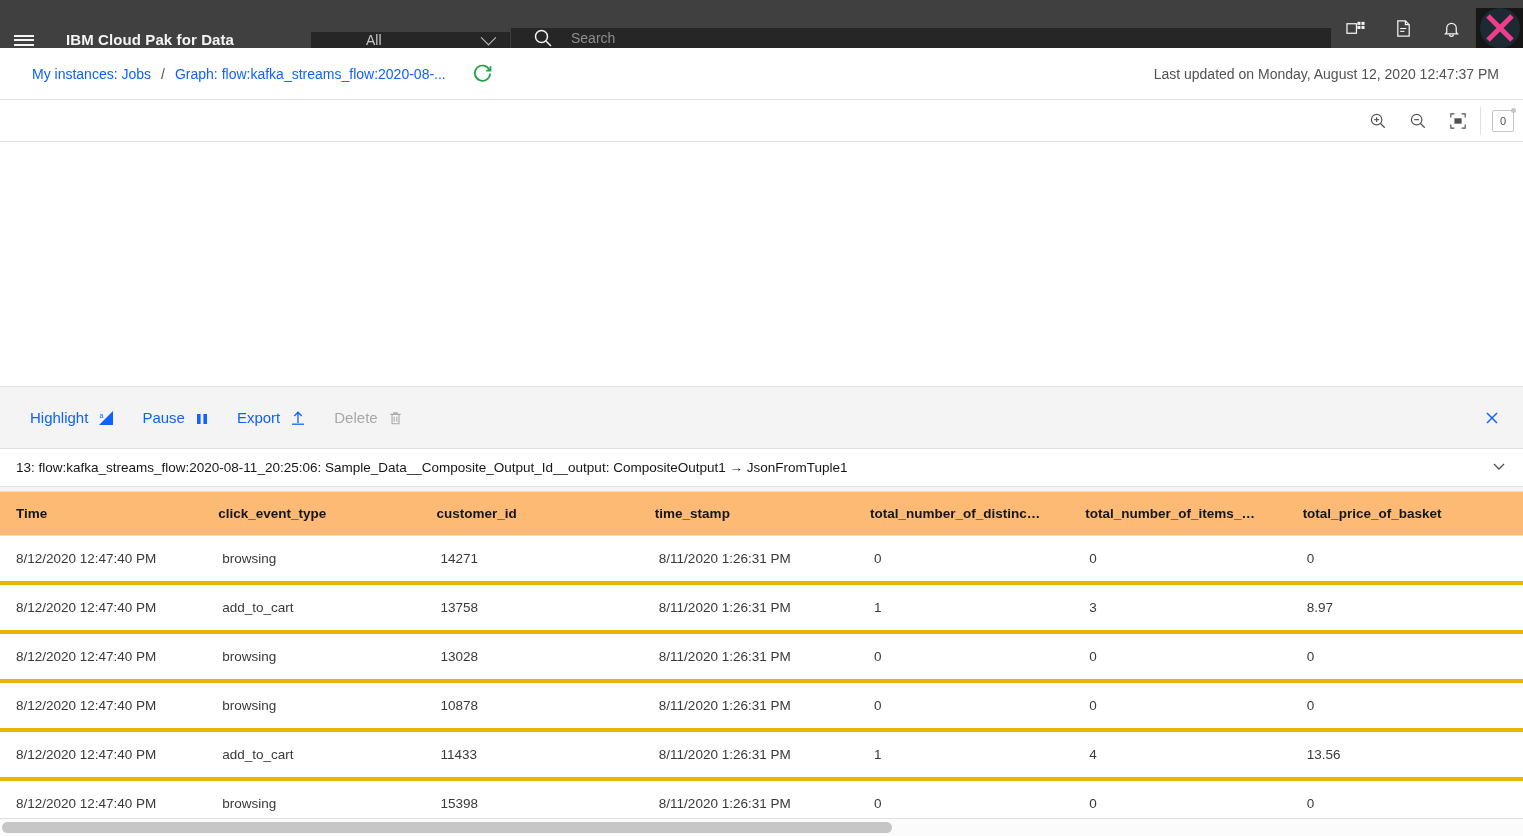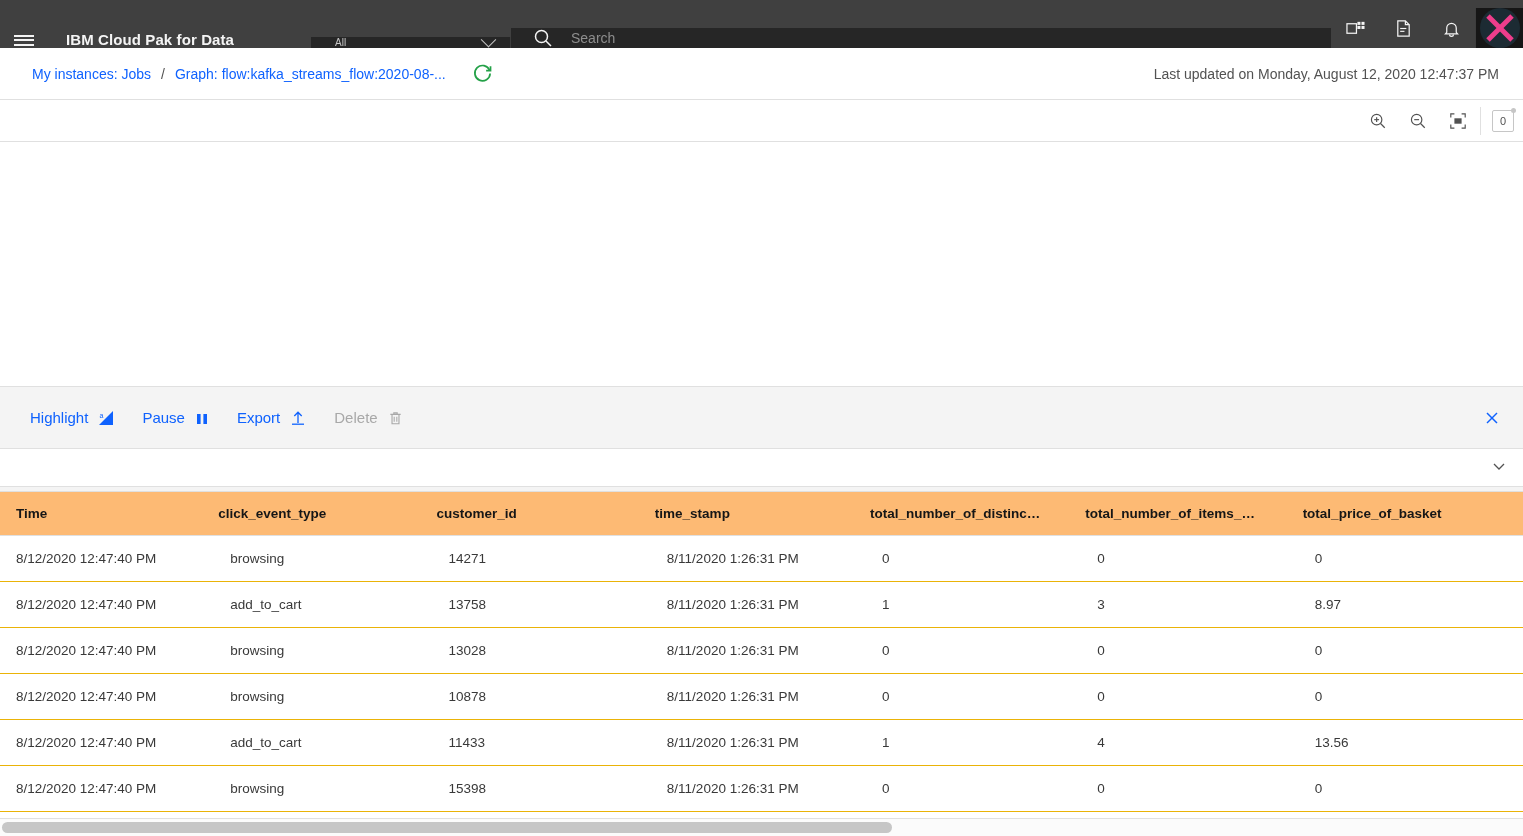--- a/index.html
+++ b/index.html
@@ -27,21 +27,21 @@
     color: #f4f4f4; font-size: 15px; font-weight: 600;
     padding-left: 18px; letter-spacing: .1px;
   }
   .header-spacer { flex: 1; }
   .scope-select {
     width: 200px; background: #262626;
     display: flex; align-items: center; justify-content: space-between;
     padding: 0 16px 0 24px; cursor: pointer;
     border-right: 1px solid #3d3d3d;
   }
-  .scope-select .label { color: #c6c6c6; font-size: 10px; }
+  .scope-select .label { color: #c6c6c6; font-size: 14px; margin-left: 31px; }
   .chev-d { width: 11px; height: 11px; border-right: 1.6px solid #c6c6c6; border-bottom: 1.6px solid #c6c6c6; transform: rotate(45deg) translate(-2px,-2px); }
   .search-box {
     width: 820px; background: #262626;
     display: flex; align-items: center; padding: 0 16px 0 22px;
     cursor: text;
   }
   .search-box .placeholder { color: #8d8d8d; font-size: 14px; margin-left: 18px; }
   .header-icons { display: flex; align-items: stretch; margin-left: auto; }
   .hicon {
     width: 48px; display: flex; align-items: center; justify-content: center;
@@ -119,22 +119,22 @@
   
   .table-wrap { background: #fff; }
   table { width: 100%; border-collapse: collapse; table-layout: fixed; }
   th {
     text-align: left; font-size: 13.5px; font-weight: 600; color: #161616;
     padding: 14px 0; background: #fdba74;
     border-bottom: 1px solid #e0e0e0;
     white-space: nowrap; overflow: hidden;
   }
   td {
-    font-size: 13.5px; color: #393939; padding: 15px 12px;
-    border-bottom: 1px solid #eab308;
+    font-size: 13.5px; color: #393939; padding: 15px 4px;
+    border-bottom: 4px solid #eab308;
     white-space: nowrap; overflow: hidden;
   }
   .c0 { width: 216px; padding-left: 16px; }
   .c1 { width: 216px; }
   .c2 { width: 216px; }
   .c3 { width: 213px; }
   .c4 { width: 213px; }
   .c5 { width: 215px; }
   .c6 { width: 218px; }
 
@@ -311,20 +311,21 @@
   </div>
   <div class="close-x">
     <svg width="14" height="14" viewBox="0 0 14 14">
       <line x1="2" y1="2" x2="12" y2="12" stroke="#0f62fe" stroke-width="1.5"></line>
       <line x1="12" y1="2" x2="2" y2="12" stroke="#0f62fe" stroke-width="1.5"></line>
     </svg>
   </div>
 </div>
 
 <div class="stream-row">
+  <span class="stream-text">13: flow:kafka_streams_flow:2020-08-11_20:25:06: Sample_Data__Composite_Output_Id__output: CompositeOutput1 → JsonFromTuple1</span>
   <span class="stream-chev">
     <svg width="16" height="16" viewBox="0 0 16 16">
       <path d="M3 6 L8 11 L13 6" fill="none" stroke="#525252" stroke-width="1.3"></path>
     </svg>
   </span>
 </div>
 <div class="stream-underline"></div>
 
 <div class="table-wrap">
   <table>

